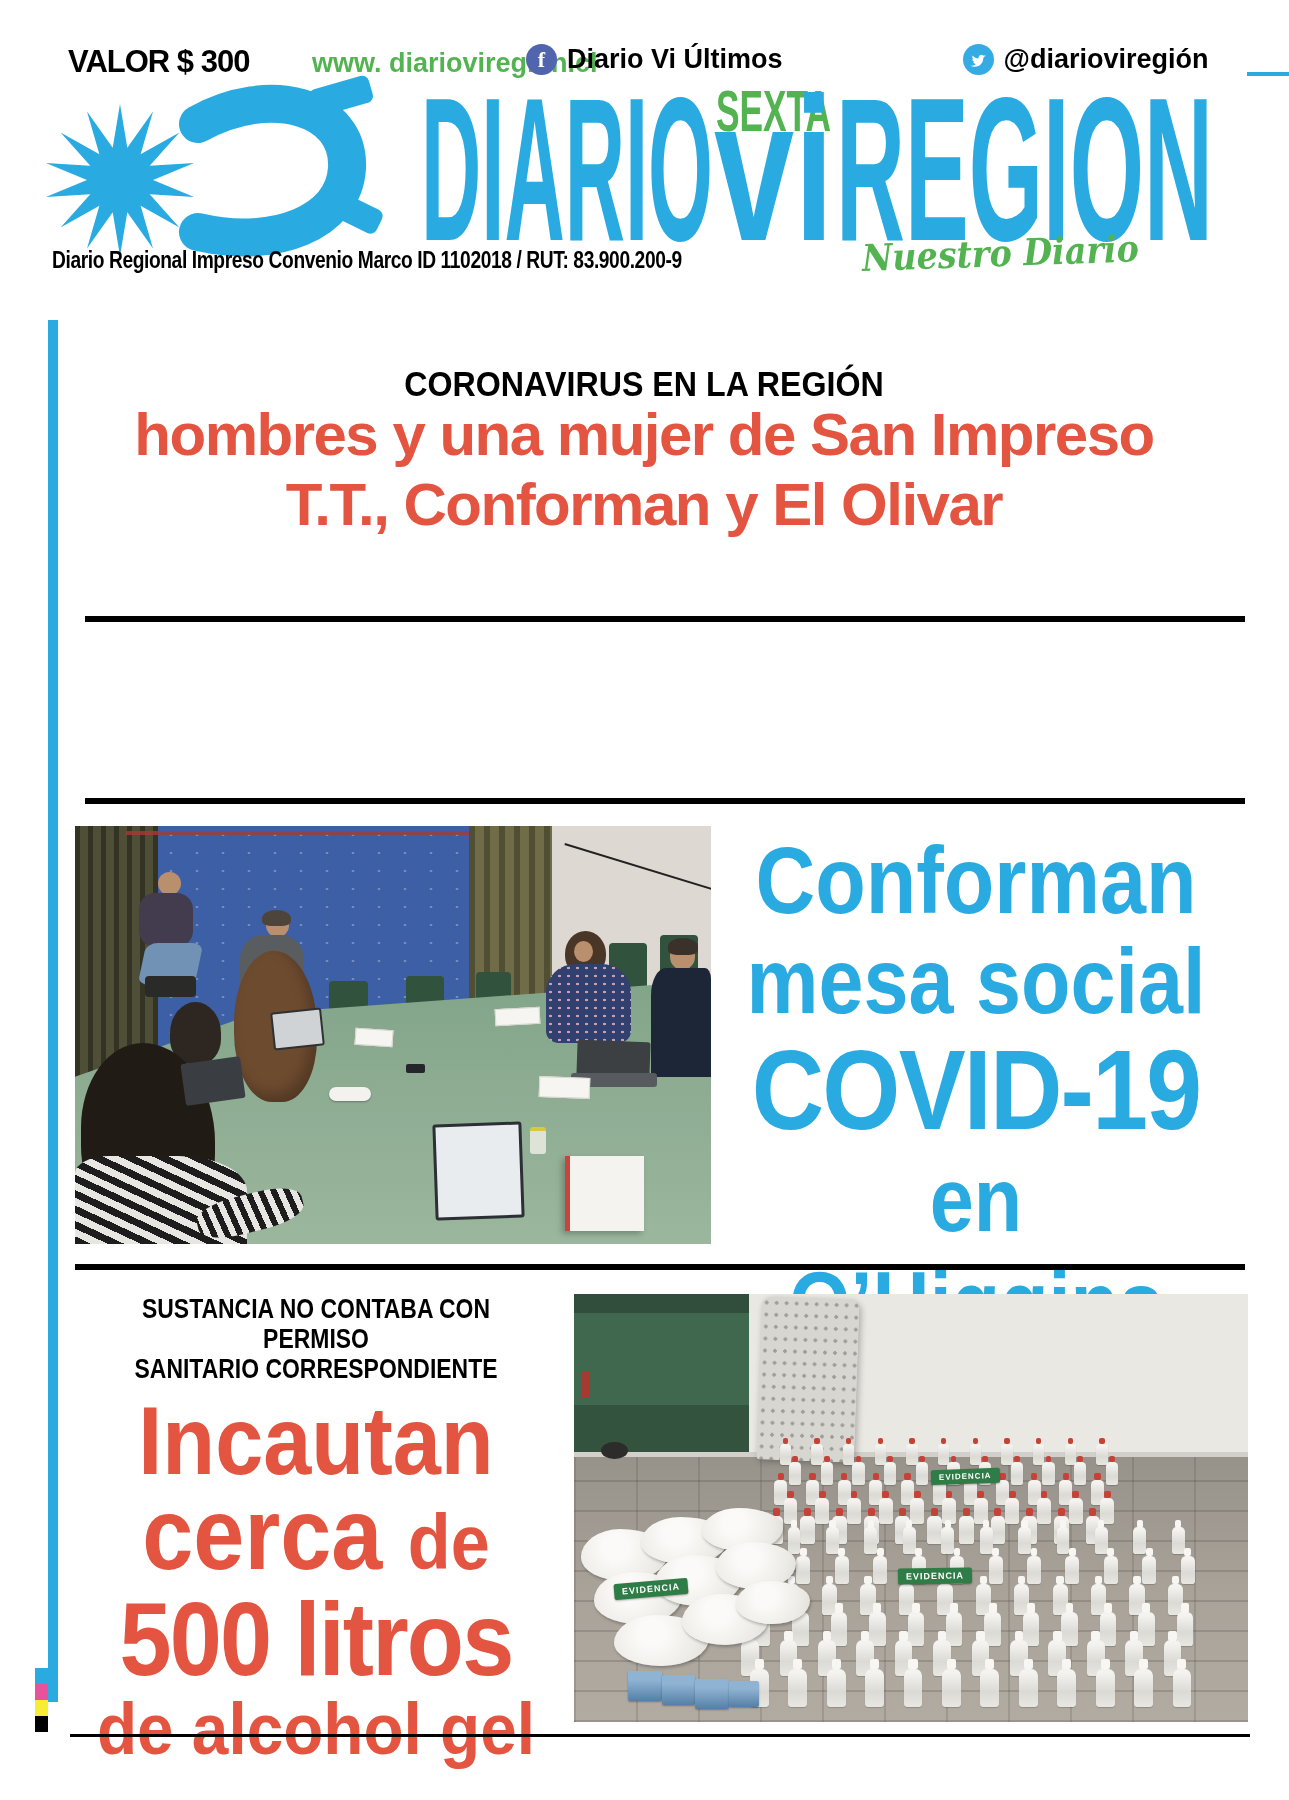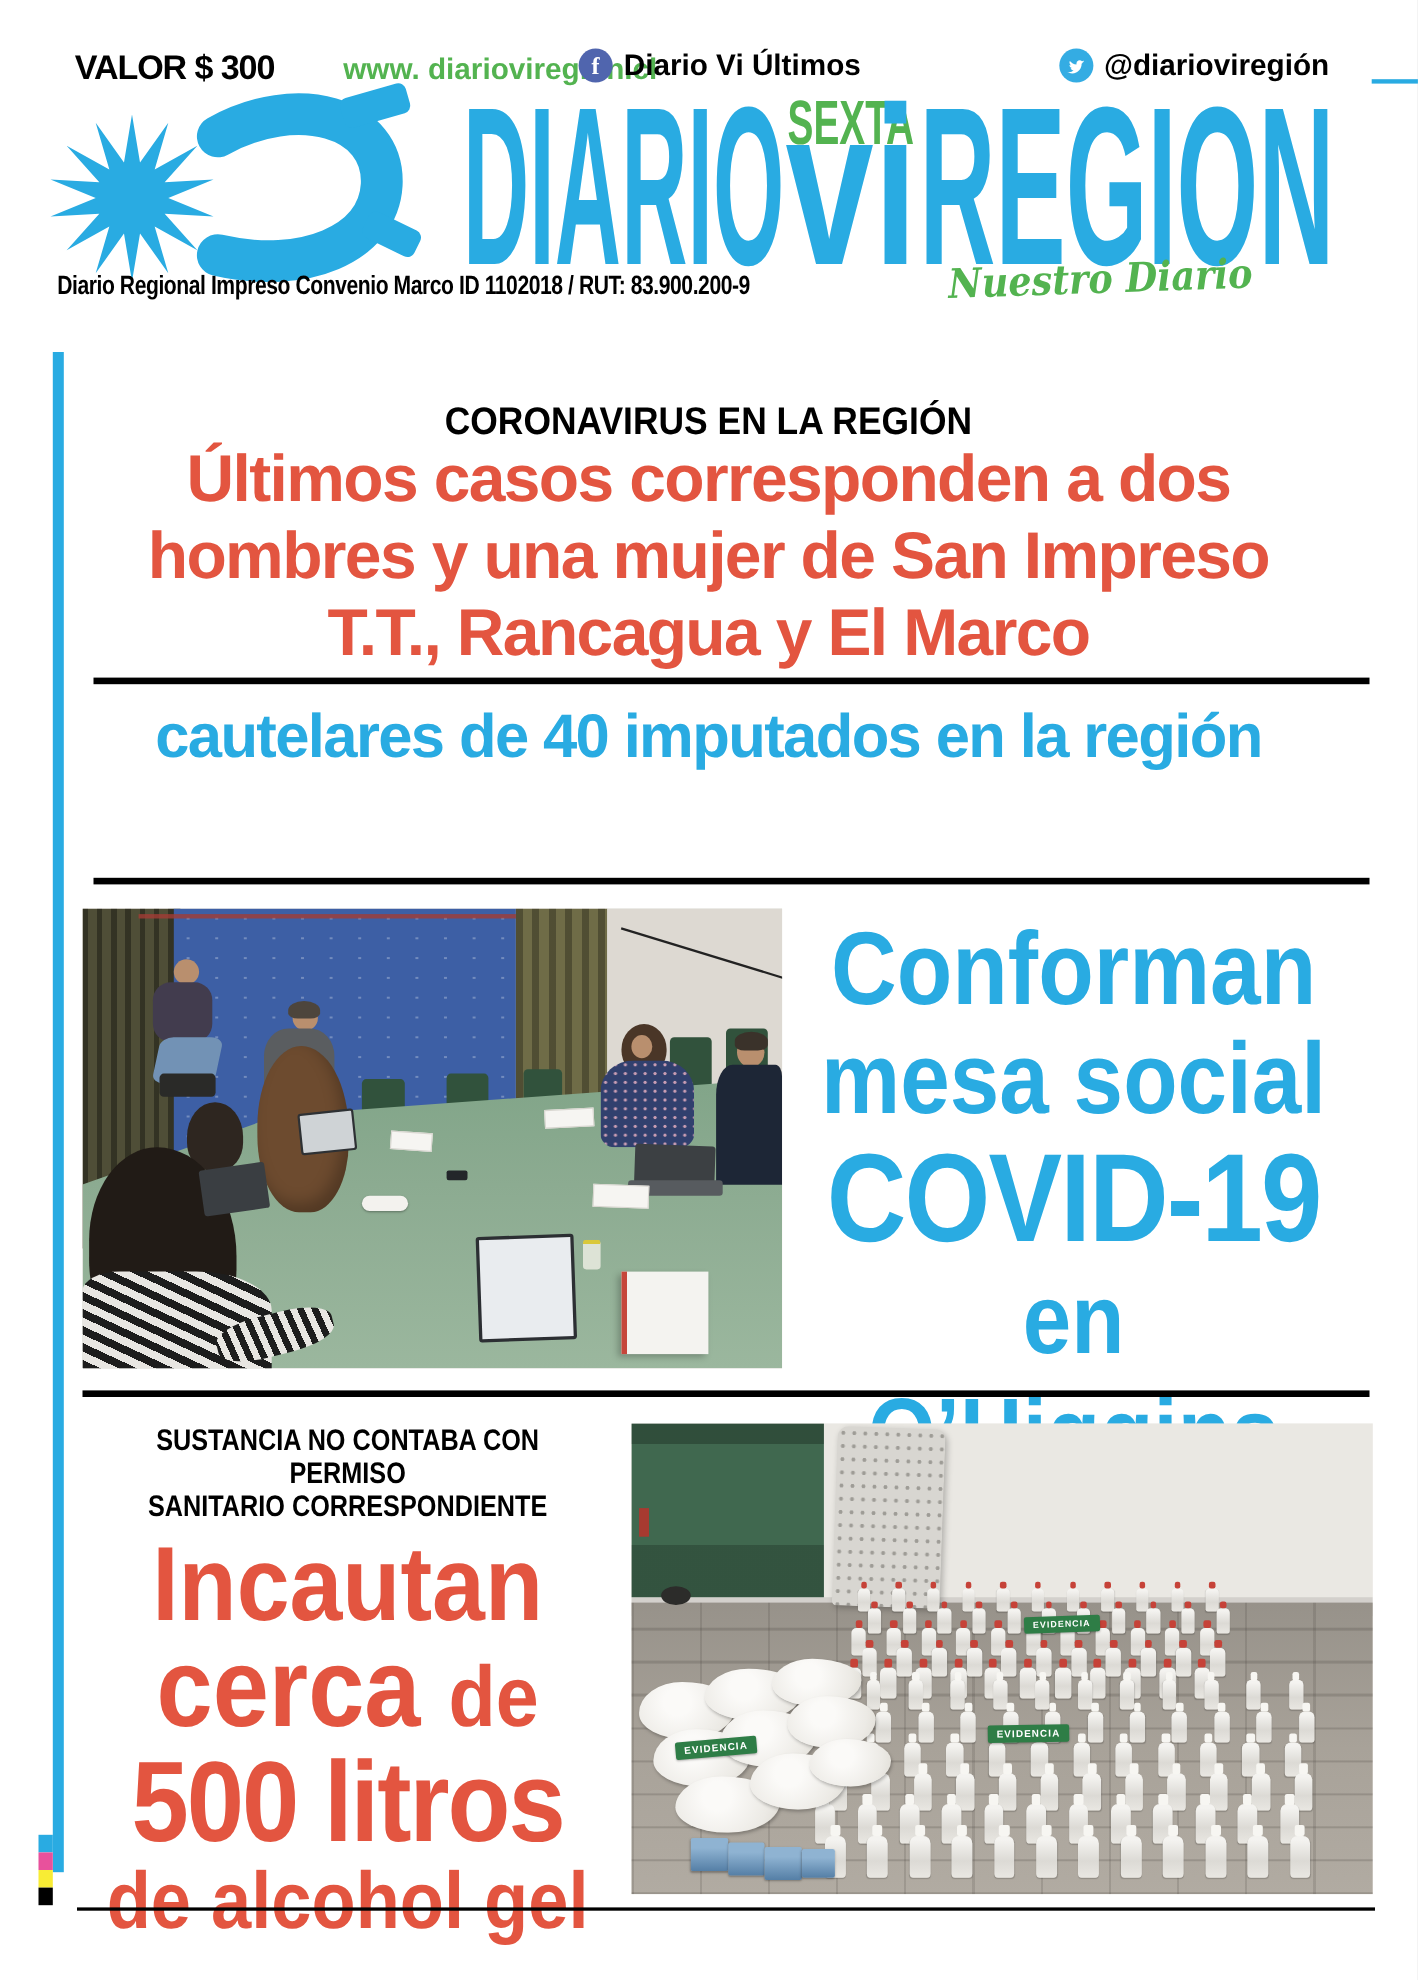--- a/index.html
+++ b/index.html
@@ -143,28 +143,26 @@
     <text x="666" y="158" font-size="205" textLength="120" lengthAdjust="spacingAndGlyphs" class="blue-f">vi</text>
     <text x="788" y="158" font-size="205" textLength="377" lengthAdjust="spacingAndGlyphs" class="blue-f">REGION</text>
   </svg>
   <div class="abs legal">Diario Regional Impreso Convenio Marco ID 1102018 / RUT: 83.900.200-9</div>
   <div class="abs tagline">Nuestro Diario</div>
 
   <div class="abs cyan-strip"></div>
 
   <div class="abs kicker1">CORONAVIRUS EN LA REGIÓN</div>
   <div class="abs red-head">
-    <div>Últimos casos corresponden a dos</div>
     <div>hombres y una mujer de San Impreso</div>
-    <div>T.T., Rancagua y El Marco</div>
+    <div>T.T., Conforman y El Olivar</div>
   </div>
   <div class="abs rule rule1"></div>
 
   <div class="abs blue-head">
-    <div>cautelares de 40 imputados en la región</div>
   </div>
   <div class="abs rule rule2"></div>
 
   <div class="abs photo1">
     <div class="p1-curtainL"></div>
     <div class="p1-banner"></div>
     <div class="p1-topline"></div>
     <div class="p1-curtainM"></div>
     <div class="p1-wallR"></div>
     <div class="p1-mic"></div>

